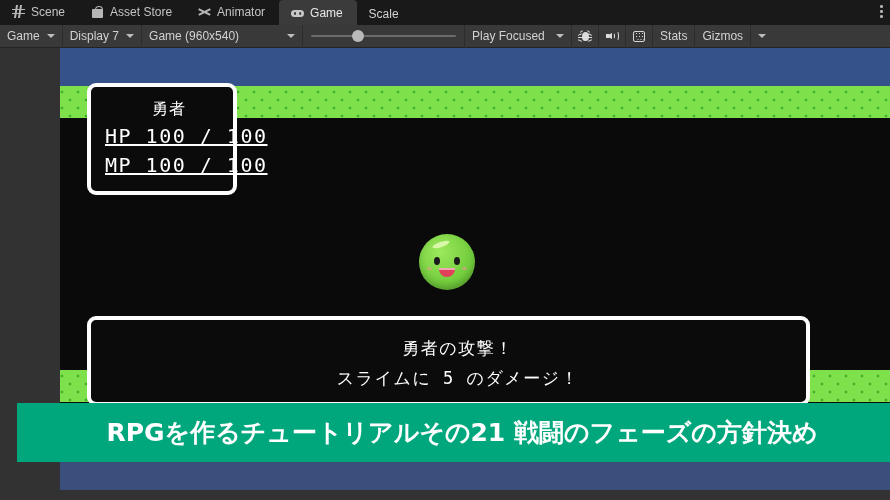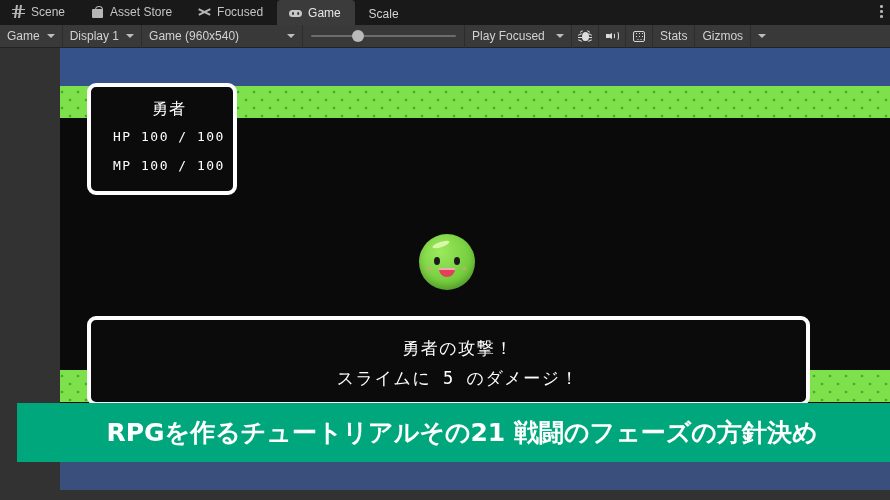--- a/index.html
+++ b/index.html
@@ -223,21 +223,21 @@
     border-radius: 9px;
     color: #fff;
     font-family: "DejaVu Sans Mono", "Liberation Mono", monospace;
   }
   .statusbox {
     left: 27px; top: 35px; width: 150px; height: 112px;
     padding: 9px 0 0 14px;
   }
   .statusbox .name { font-size: 16px; line-height: 26px; letter-spacing: 1px; }
   .statusbox .stat {
-    font-size: 13px; line-height: 29px; letter-spacing: 1.5px; white-space: pre;
+    font-size: 20px; line-height: 29px; letter-spacing: 1.5px; white-space: pre; text-decoration: underline;
   }
   .msgbox {
     left: 27px; top: 268px; width: 723px; height: 90px;
     padding: 13px 0 0 19px;
   }
   .msgbox .line {
     font-size: 17px; line-height: 30px; letter-spacing: 1.5px; white-space: pre;
   }
 
   
@@ -263,21 +263,21 @@
       <span>Scene</span>
     </div>
 
     <div class="tab">
       <span class="tab-ico ico-bag"></span>
       <span>Asset Store</span>
     </div>
 
     <div class="tab">
       <span class="tab-ico ico-anim"></span>
-      <span>Focused</span>
+      <span>Animator</span>
     </div>
 
     <div class="tab active">
       <span class="tab-ico ico-goggles"></span>
       <span>Game</span>
     </div>
 
     <div class="kebab">
       <i></i>
         <i></i>
@@ -287,21 +287,21 @@
 
   <div class="toolbar">
 
     <div class="tb-item">
       <span class="tb-label">Game</span>
       <span class="caret"></span>
     </div>
     <div class="tb-sep"></div>
 
     <div class="tb-item">
-      <span class="tb-label">Display 1</span>
+      <span class="tb-label">Display 7</span>
       <span class="caret"></span>
     </div>
     <div class="tb-sep"></div>
 
     <div class="tb-item" style="min-width:160px">
       <span class="tb-label">Game (960x540)</span>
       <span class="caret" style="margin-left:auto"></span>
     </div>
     <div class="tb-sep"></div>
 

